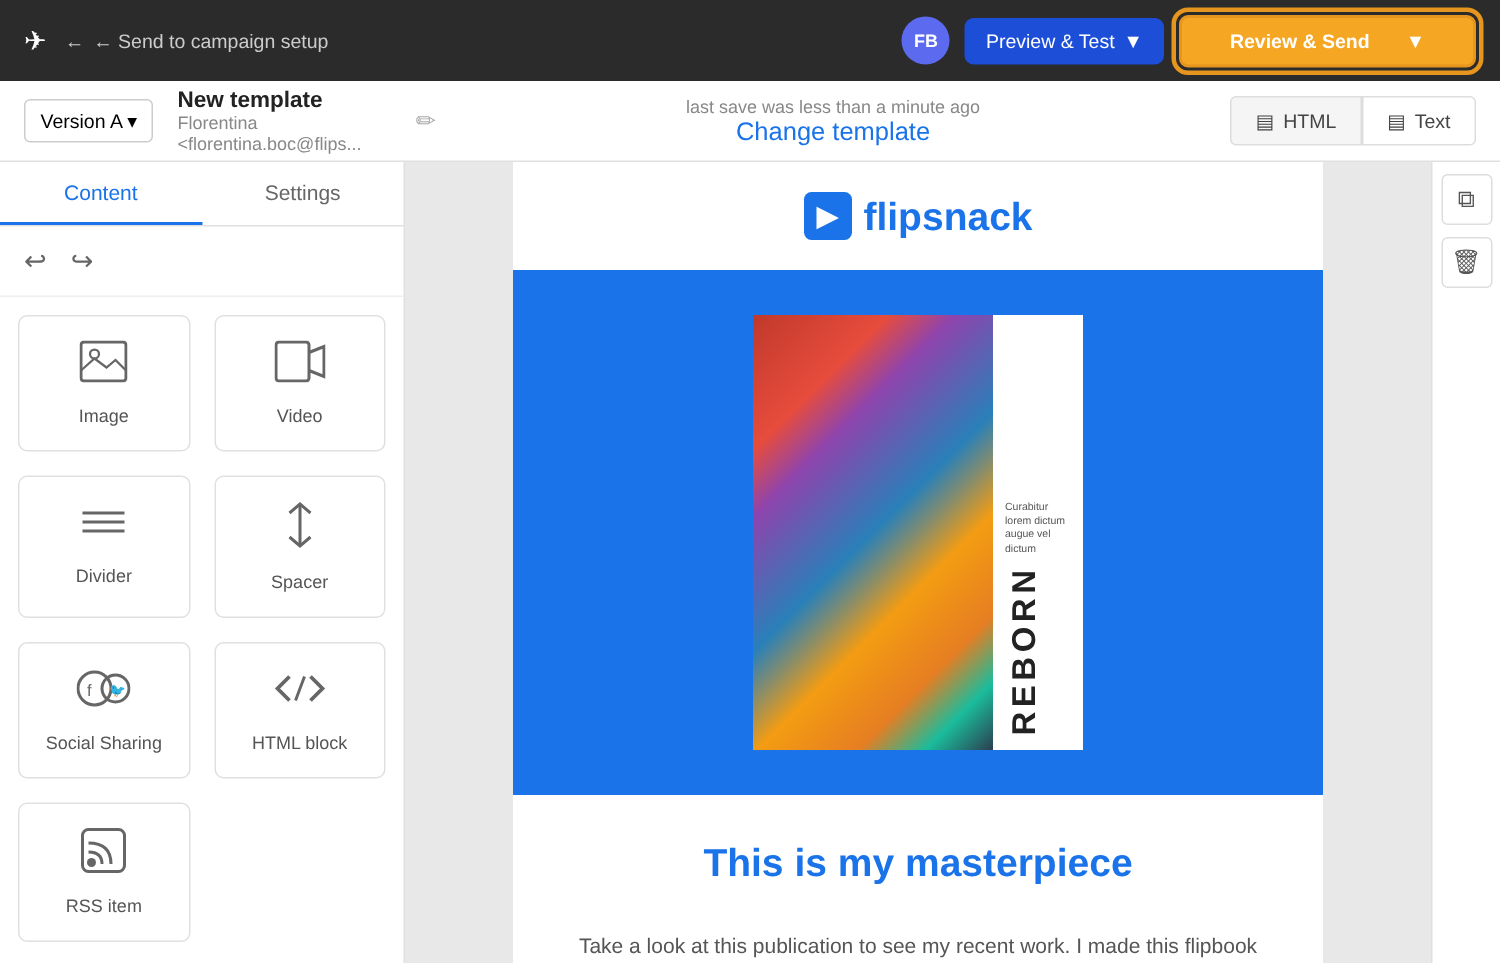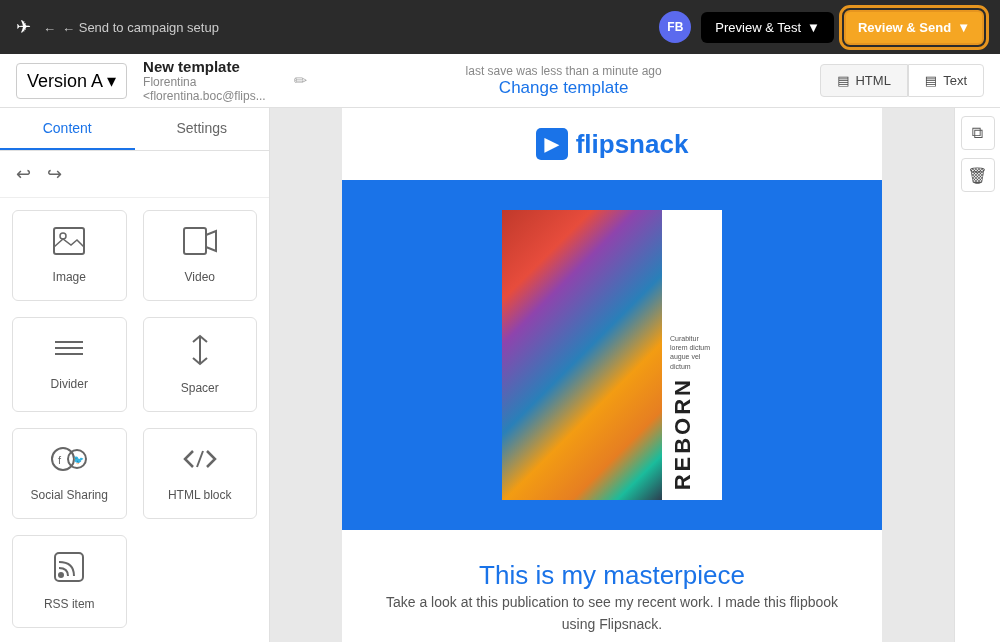--- a/index.html
+++ b/index.html
@@ -17,43 +17,43 @@
     .top-nav-left { display: flex; align-items: center; gap: 12px; }
     .nav-logo { color: white; font-size: 18px; }
     .back-link { color: #ccc; font-size: 13px; cursor: pointer; display: flex; align-items: center; gap: 6px; }
     .top-nav-right { display: flex; align-items: center; gap: 10px; }
     .avatar-btn {
       width: 32px; height: 32px; border-radius: 50%;
       background: #5b6aee; color: white; font-size: 12px; font-weight: bold;
       display: flex; align-items: center; justify-content: center; cursor: pointer;
     }
     .preview-btn {
-      background: #000000; color: white; border: none; padding: 8px 14px;
+      background: #1d4ed8; color: white; border: none; padding: 8px 14px;
       border-radius: 6px; font-size: 13px; cursor: pointer; display: flex; align-items: center; gap: 6px;
     }
     .review-btn {
       background: #f5a623; color: white; border: 2px solid #e6951f;
-      padding: 8px 12px; border-radius: 6px; font-size: 13px; font-weight: bold;
-      cursor: pointer; display: flex; align-items: center; gap: 6px;
+      padding: 8px 32px; border-radius: 6px; font-size: 13px; font-weight: bold;
+      cursor: pointer; display: flex; align-items: center; gap: 24px;
       outline: 3px solid #e6951f; outline-offset: 2px;
     }
 
     
     .sub-header {
       background: white;
       height: 54px;
       border-bottom: 1px solid #e0e0e0;
       display: flex;
       align-items: center;
       padding: 0 16px;
       gap: 16px;
     }
     .version-btn {
       border: 1px solid #ccc; background: white; padding: 6px 10px;
-      border-radius: 4px; font-size: 18px; cursor: pointer; display: flex; align-items: center; gap: 6px;
+      border-radius: 4px; font-size: 13px; cursor: pointer; display: flex; align-items: center; gap: 6px;
     }
     .doc-info { flex: 1; }
     .doc-title { font-size: 15px; font-weight: bold; color: #222; }
     .doc-subtitle { font-size: 12px; color: #888; }
     .edit-icon { color: #aaa; font-size: 16px; cursor: pointer; margin-left: 8px; }
     .save-info { font-size: 12px; color: #888; }
     .change-template { font-size: 17px; color: #1a73e8; cursor: pointer; text-decoration: none; }
     .html-text-btns { display: flex; gap: 0; margin-left: auto; }
     .view-btn {
       border: 1px solid #ddd; background: white; padding: 8px 16px;
@@ -184,22 +184,22 @@
       letter-spacing: 3px;
     }
     .email-text-section {
       padding: 30px 40px;
       background: white;
       text-align: center;
     }
     .email-headline {
       font-size: 26px;
       color: #1a73e8;
-      font-weight: normal;
-      margin-bottom: 0;
+      font-weight: bold;
+      margin-bottom: 28px;
     }
     .email-body {
       font-size: 14px;
       color: #555;
       line-height: 1.6;
     }
 
     
     .right-tools {
       width: 46px;

